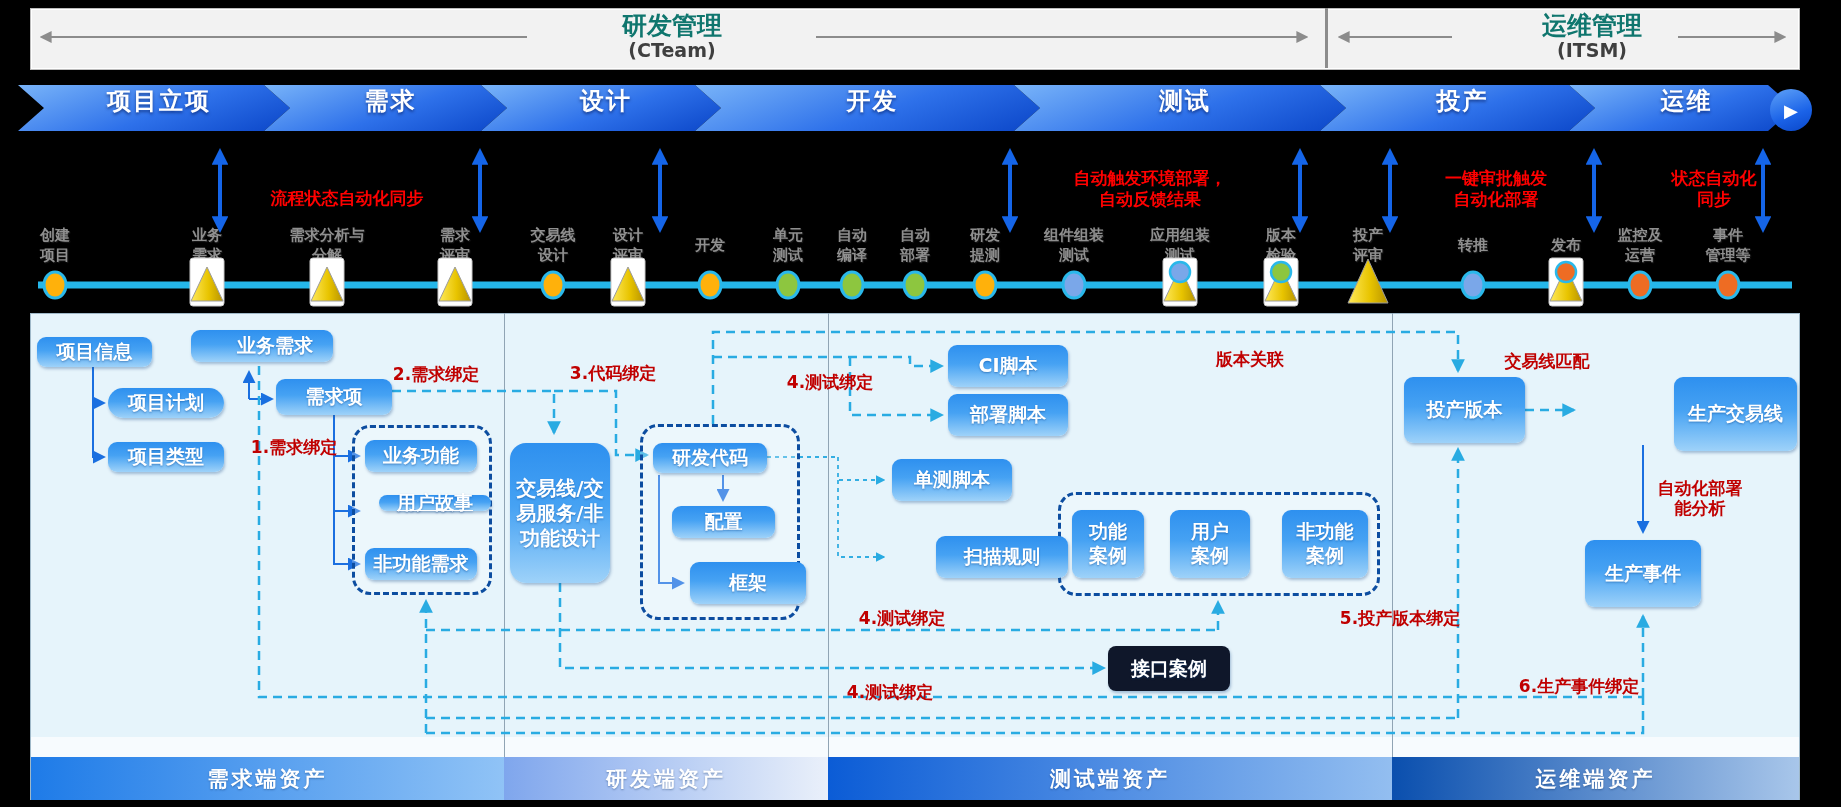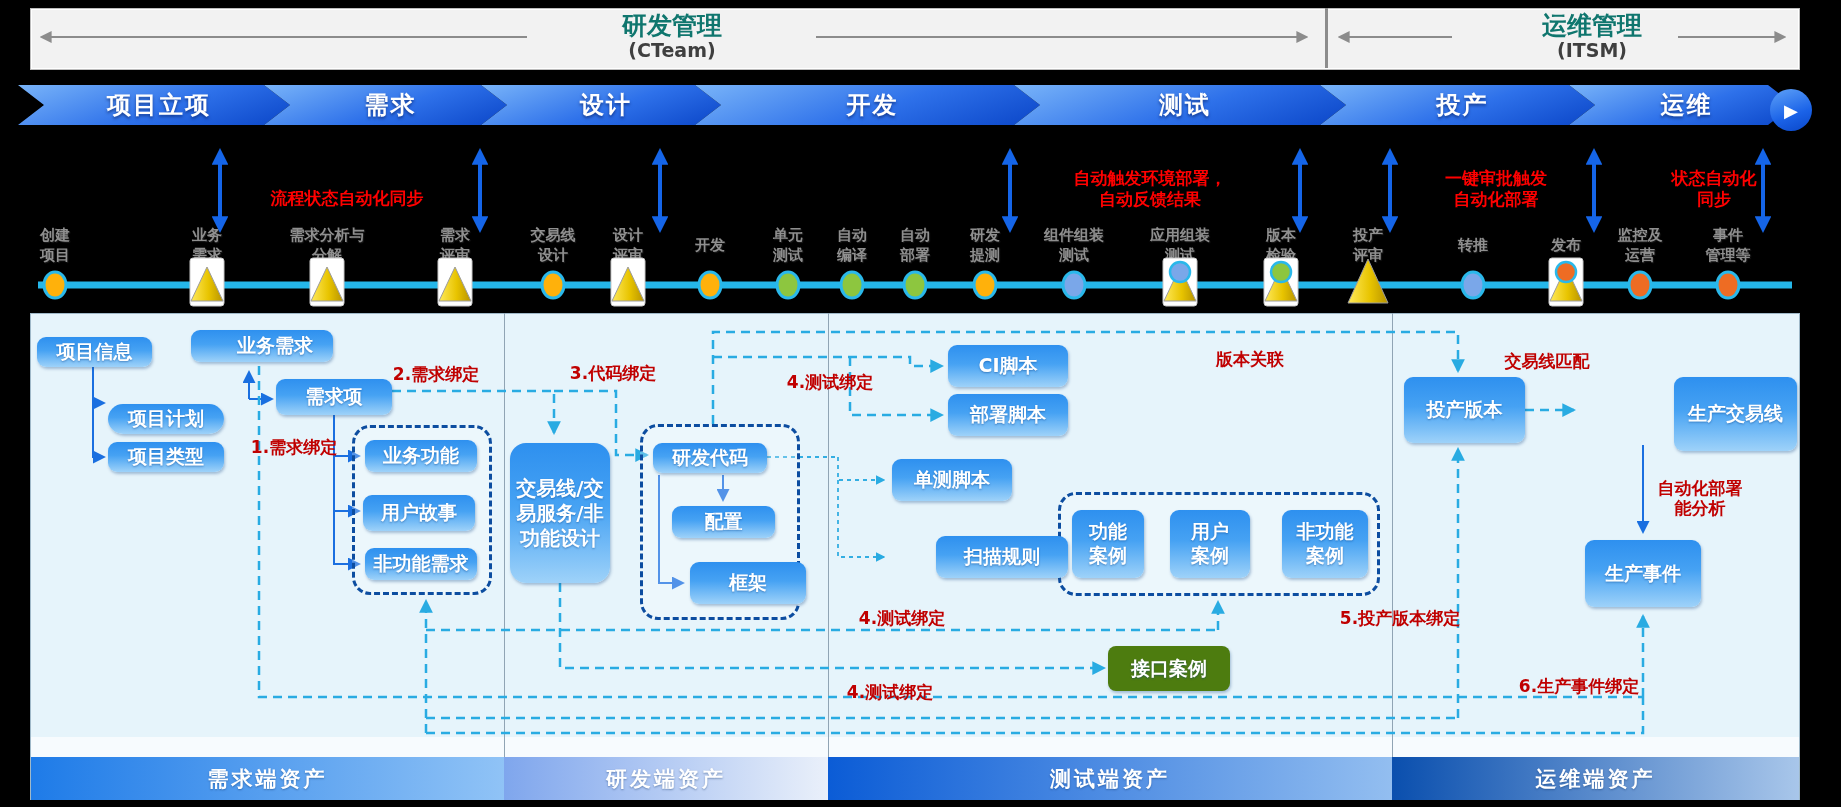--- a/index.html
+++ b/index.html
@@ -6,21 +6,21 @@
   .stage{position:relative;width:1841px;height:807px;background:#000;overflow:hidden;
          font-family:"DejaVu Sans","Liberation Sans",sans-serif;}
   
   .hdr{position:absolute;left:30px;top:8px;width:1768px;height:60px;background:#F2F2F2;
        border:1px solid #BDBDBD;box-shadow:inset 0 0 0 1px #fff,2px 2px 3px rgba(0,0,0,.5);z-index:2;}
   .hdr-divider{position:absolute;top:8px;height:60px;width:3px;background:#8C8C8C;z-index:3;}
   .hdr-title{position:absolute;transform:translateX(-50%);text-align:center;z-index:3;line-height:1.1;}
   .hdr-title .t{font-size:25px;font-weight:bold;color:#0f766e;}
   .hdr-title .s{font-size:19px;font-weight:bold;color:#3F3F3F;}
   
-  .chev{position:absolute;top:85px;height:40px;z-index:2;display:flex;align-items:center;justify-content:center;
+  .chev{position:absolute;top:85px;height:46px;z-index:2;display:flex;justify-content:center;
         background:linear-gradient(160deg,#79B4F9 0%,#2E71EA 55%,#0B46C8 100%);
         clip-path:polygon(0% 0%,calc(100% - 26px) 0%,100% 50%,calc(100% - 26px) 100%,0% 100%,26px 50%);}
   .chev span{color:#fff;font-size:24px;font-weight:bold;letter-spacing:2px;
              text-shadow:0 2px 3px rgba(0,20,80,.55);padding-left:10px;}
   .play{position:absolute;left:1770px;top:89px;width:42px;height:42px;border-radius:50%;z-index:2;
         background:linear-gradient(160deg,#5FA2F8 0%,#1B63E8 60%,#0A47C8 100%);
         display:flex;align-items:center;justify-content:center;color:#fff;font-size:18px;}
   
   .ann{position:absolute;transform:translateX(-50%);text-align:center;color:#FF0000;font-weight:bold;
        font-size:17px;line-height:21px;z-index:2;white-space:pre-line;}
@@ -31,21 +31,21 @@
   .panel{position:absolute;left:30px;top:313px;width:1770px;height:487px;background:#E6F4FB;
          border:1px solid #9FB8C8;box-sizing:border-box;z-index:1;}
   .strip{position:absolute;left:31px;top:737px;width:1768px;height:20px;background:#F7FBFE;z-index:1;}
   .vdiv{position:absolute;top:313px;height:444px;width:1px;background:#90A4B4;z-index:2;}
   
   .bx{position:absolute;z-index:4;border-radius:9px;display:flex;align-items:center;justify-content:center;
       text-align:center;color:#fff;font-weight:bold;font-size:19px;line-height:1.25;white-space:pre-line;
       background:linear-gradient(180deg,#2E90EF 0%,#46A2F3 45%,#9ED2F9 100%);
       box-shadow:1px 2px 3px rgba(30,80,140,.35);text-shadow:0 1px 2px rgba(0,60,130,.45);}
   .bx.tall{border-radius:16px;font-size:20px;word-break:break-all;padding:0 6px;box-sizing:border-box;}
-  .bx.flat{background:#4d7c0f;border-radius:8px;}
+  .bx.flat{background:#0f172a;border-radius:8px;}
   .cont{position:absolute;z-index:3;border:3px dashed #0C4DA0;border-radius:18px;
         background:rgba(255,255,255,0.25);box-sizing:border-box;}
   .rlab{position:absolute;transform:translateX(-50%);text-align:center;color:#C00000;font-weight:bold;
         font-size:17px;line-height:20px;z-index:5;white-space:pre-line;}
   
   .bar{position:absolute;top:757px;height:43px;z-index:4;display:flex;align-items:center;justify-content:center;
        color:#fff;font-weight:bold;font-size:21px;letter-spacing:3px;text-shadow:0 1px 2px rgba(0,40,90,.4);}
   svg.overlay{position:absolute;left:0;top:0;z-index:3;pointer-events:none;}
 </style>
 </head>
@@ -249,26 +249,26 @@
       <path d="M838,457 L838,480 L884,480" marker-end="url(#mC)"></path>
       <path d="M838,480 L838,557 L884,557" marker-end="url(#mC)"></path>
     </g>
   </svg>
 
   <div id="diagram-layer">
       <div class="cont" style="left: 352px; top: 425px; width: 140px; height: 170px;"></div>
       <div class="cont" style="left: 640px; top: 424px; width: 160px; height: 196px;"></div>
       <div class="cont" style="left: 1058px; top: 492px; width: 322px; height: 104px;"></div>
       <div class="bx" style="left: 37px; top: 337px; width: 115px; height: 30px;">项目信息</div>
-      <div class="bx" style="left: 108px; top: 404px; width: 116px; height: 30px; border-radius: 15px;">项目计划</div>
+      <div class="bx" style="left: 108px; top: 388px; width: 116px; height: 30px; border-radius: 15px;">项目计划</div>
       <div class="bx" style="left: 108px; top: 442px; width: 116px; height: 30px;">项目类型</div>
       <div class="bx" style="left: 191px; top: 330px; width: 116px; height: 32px; padding-left: 26px;">业务需求</div>
       <div class="bx" style="left: 276px; top: 379px; width: 116px; height: 36px;">需求项</div>
       <div class="bx" style="left: 365px; top: 440px; width: 112px; height: 32px;">业务功能</div>
-      <div class="bx" style="left: 363px; top: 495px; width: 112px; height: 36px;">用户故事</div>
+      <div class="bx" style="left: 379px; top: 495px; width: 112px; height: 16px; text-decoration: underline;">用户故事</div>
       <div class="bx" style="left: 365px; top: 548px; width: 112px; height: 32px;">非功能需求</div>
       <div class="bx tall" style="left: 510px; top: 443px; width: 100px; height: 140px;">交易线/交易服务/非功能设计</div>
       <div class="bx" style="left: 653px; top: 443px; width: 114px; height: 30px;">研发代码</div>
       <div class="bx" style="left: 672px; top: 506px; width: 103px; height: 32px;">配置</div>
       <div class="bx" style="left: 690px; top: 562px; width: 116px; height: 42px;">框架</div>
       <div class="bx" style="left: 948px; top: 345px; width: 120px; height: 42px;">CI脚本</div>
       <div class="bx" style="left: 948px; top: 394px; width: 120px; height: 42px;">部署脚本</div>
       <div class="bx" style="left: 892px; top: 459px; width: 120px; height: 42px;">单测脚本</div>
       <div class="bx" style="left: 936px; top: 536px; width: 132px; height: 42px;">扫描规则</div>
       <div class="bx" style="left: 1072px; top: 510px; width: 72px; height: 68px;">功能

